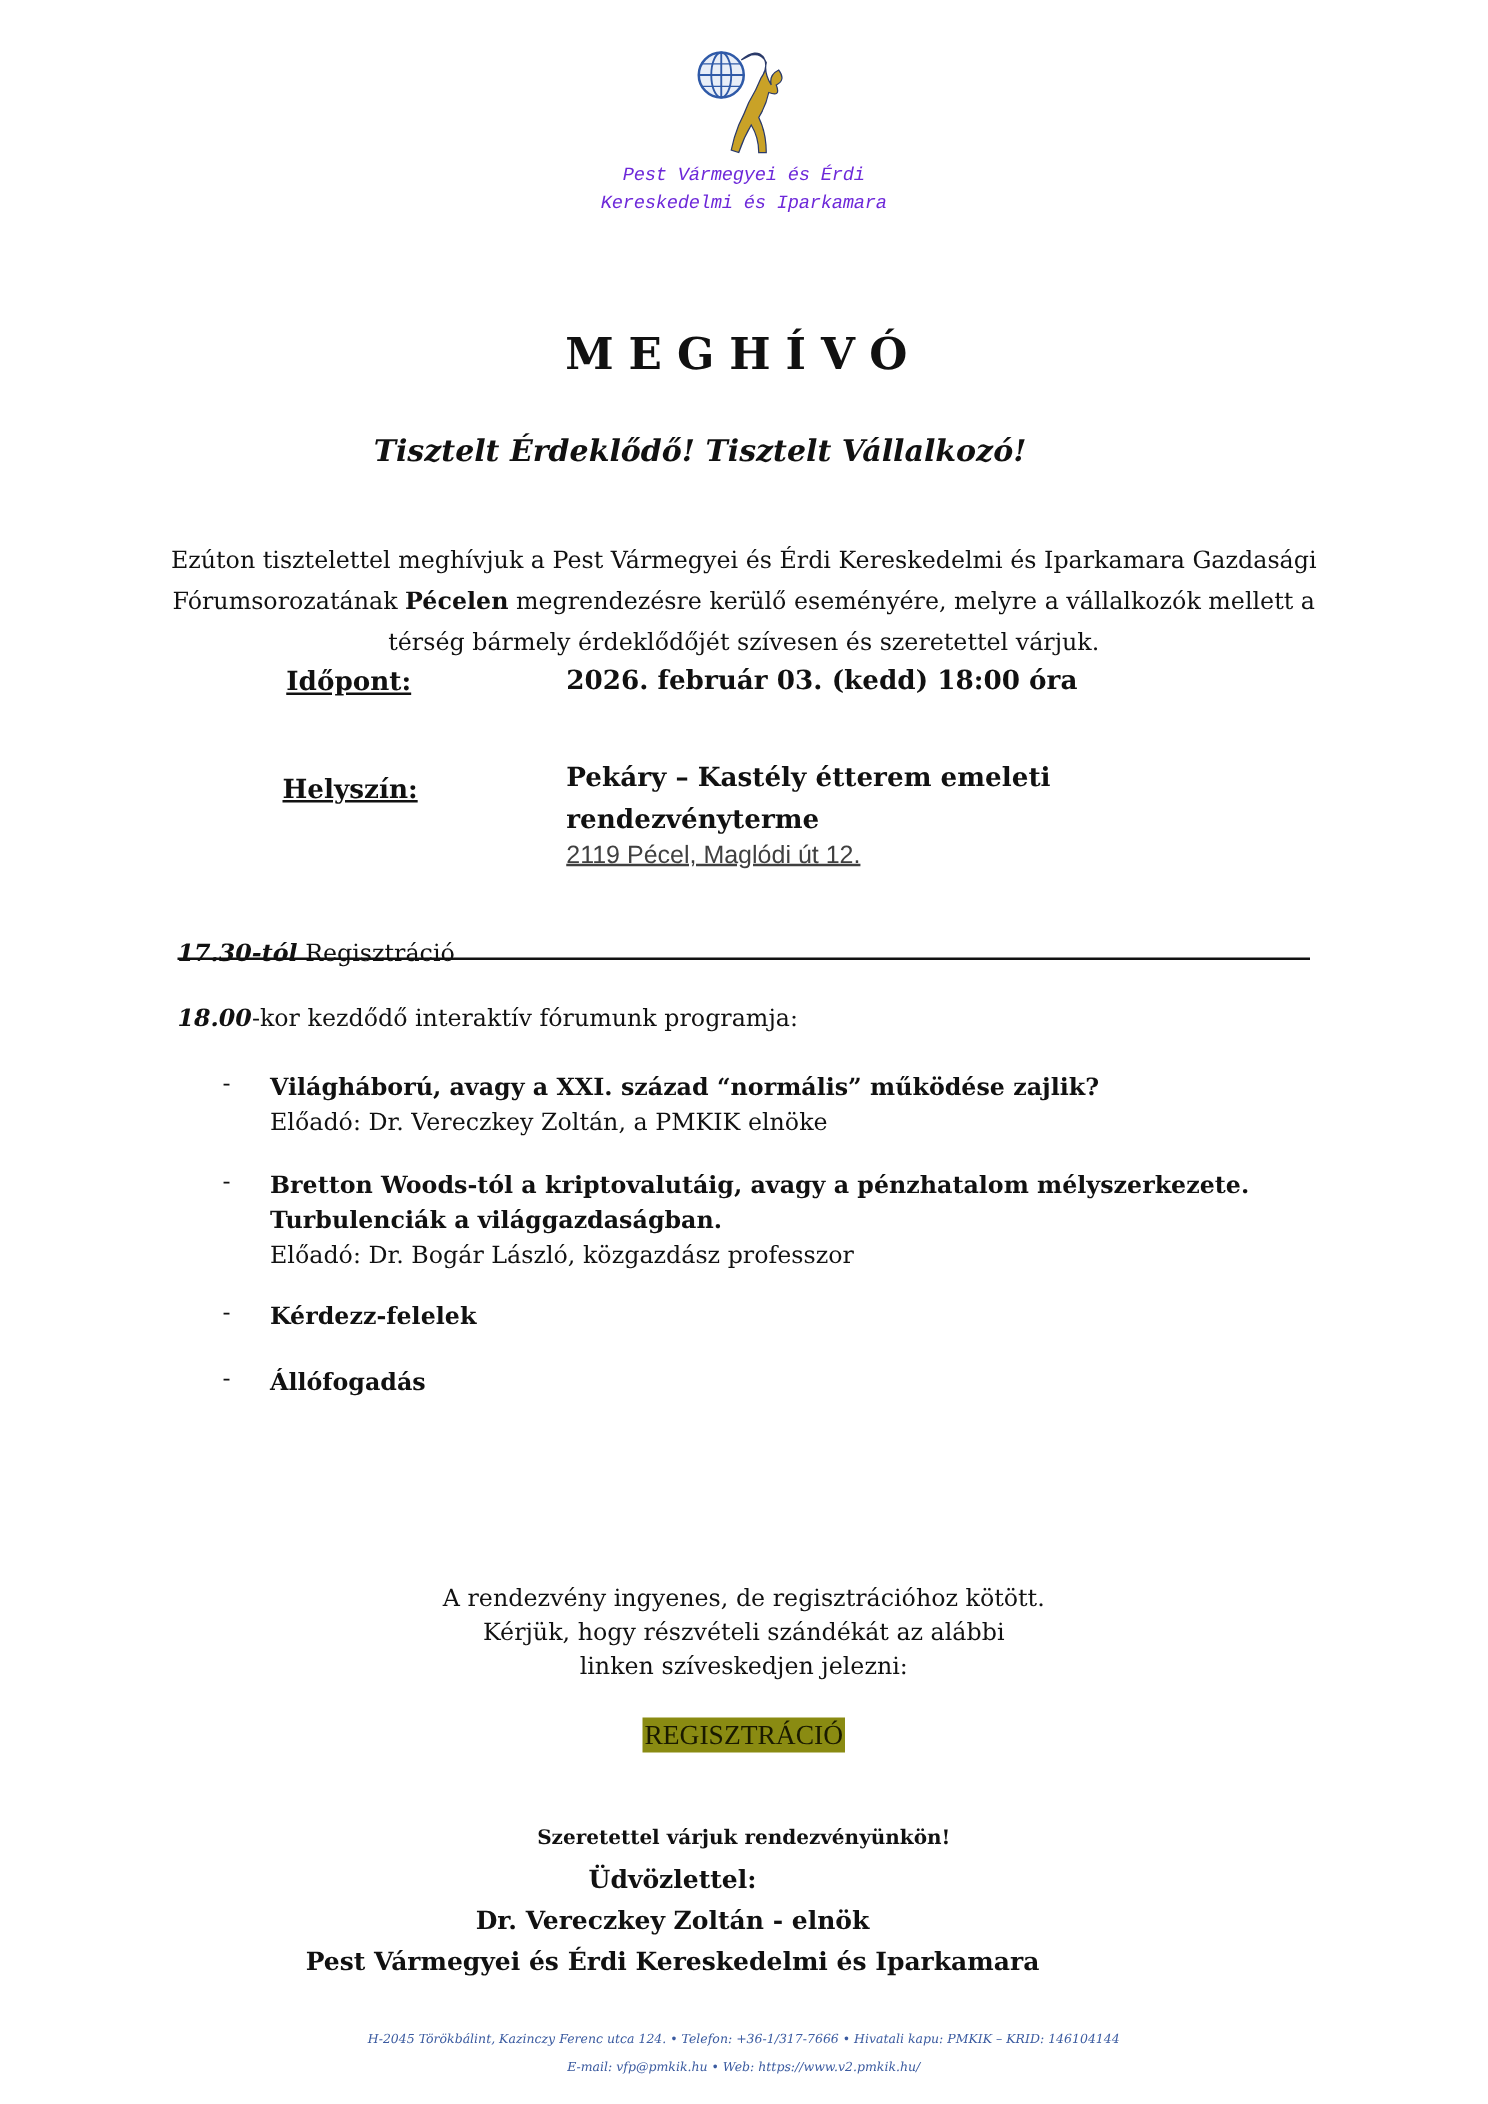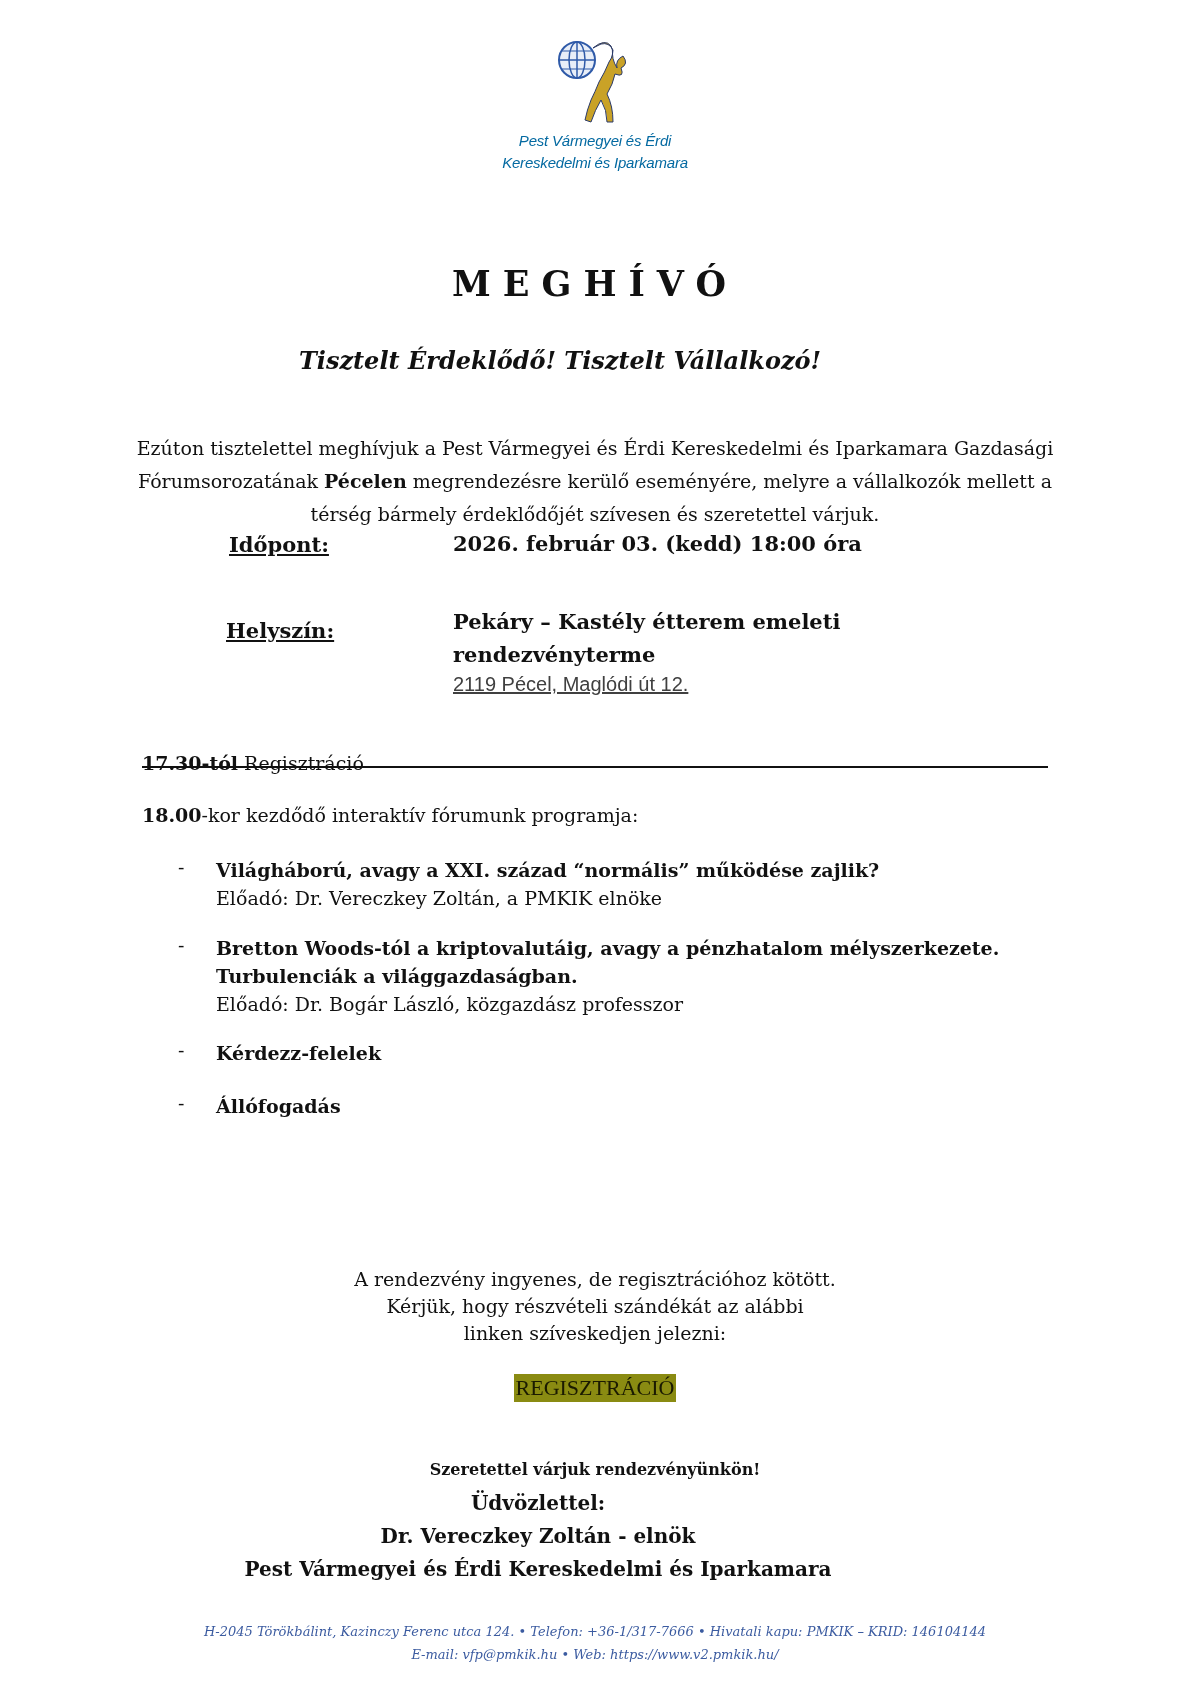--- a/index.html
+++ b/index.html
@@ -3,21 +3,21 @@
   <meta charset="utf-8">
   <style>
     html, body { margin: 0; padding: 0; background: #ffffff; }
     body {
       width: 1190px; height: 1683px; position: relative; overflow: hidden;
       font-family: "Liberation Serif", "DejaVu Serif", serif; color: #111111;
     }
     .logo-wrap { position: absolute; left: 0; width: 1190px; top: 38px; text-align: center; }
     .logo-svg { display: block; margin: 0 auto; }
     .logo-text {
-      font-family: Liberation Sans, sans-serif; font-size: 15px; color: #0369a1; line-height: 22px;
+      font-family: Liberation Mono, monospace; font-size: 15px; color: #6d28d9; line-height: 22px;
       font-style: italic; letter-spacing: -0.2px;
     }
     .title {
       position: absolute; top: 263px; left: 0; width: 1190px; text-align: center;
       font-family: "DejaVu Serif", serif; font-weight: bold; font-size: 35px; letter-spacing: 12px;
     }
     .greeting {
       position: absolute; top: 346px; left: 0; width: 1120px; text-align: center;
       font-family: "DejaVu Serif", serif; font-weight: bold; font-style: italic; font-size: 24px;
     }
@@ -34,21 +34,21 @@
       position: absolute; font-family: "DejaVu Serif", serif; font-weight: bold; font-size: 21px; line-height: 33px; margin-left: 20px;
     }
     .addr-link {
       font-family: "Liberation Sans", sans-serif; font-weight: normal; font-size: 20px; color: #404040;
       text-decoration: underline; display: block; line-height: 26px;
     }
     .divider { position: absolute; top: 766px; left: 142px; width: 906px; height: 2px; background: #111; }
     .prog {
       position: absolute; left: 142px; font-family: "DejaVu Serif", serif; font-size: 19px;
     }
-    .prog b { font-weight: bold; }
+    .prog b { font-weight: bold; font-style: italic; }
     .item { position: absolute; left: 178px; width: 880px; font-family: "DejaVu Serif", serif; font-size: 19px; }
     .item .dash { position: absolute; left: 0; top: 0; }
     .item .body { margin-left: 38px; line-height: 28px; }
     .item .t { font-weight: bold; display: block; }
     .item .s { display: block; }
     .center-note {
       position: absolute; top: 1266px; left: 0; width: 1190px; text-align: center;
       font-family: "DejaVu Serif", serif; font-size: 19px; line-height: 27px;
     }
     .reg-wrap { position: absolute; top: 1374px; left: 0; width: 1190px; text-align: center; }
@@ -59,21 +59,21 @@
     .closing {
       position: absolute; top: 1434px; left: 0; width: 1190px; text-align: center;
       font-family: "DejaVu Serif", serif; font-weight: bold; font-size: 16px; margin-top: 26px;
     }
     .sign {
       position: absolute; top: 1487px; left: 0; width: 1076px; text-align: center;
       font-family: "DejaVu Serif", serif; font-weight: bold; font-size: 20px; line-height: 33px;
     }
     .footer {
       position: absolute; top: 1620px; left: 0; width: 1190px; text-align: center;
-      font-family: "DejaVu Serif", serif; font-style: italic; font-size: 13px; color: #3b5ba0; line-height: 23px;
+      font-family: "DejaVu Serif", serif; font-style: italic; font-size: 10px; color: #3b5ba0; line-height: 23px;
     }
   </style>
 </head>
 <body>
 
 <div class="logo-wrap">
   <svg class="logo-svg" width="80" height="92" viewBox="0 0 80 92">
     <circle cx="22" cy="22" r="18" fill="#e8eef8" stroke="#2f5aa8" stroke-width="2"></circle>
     <ellipse cx="22" cy="22" rx="8" ry="18" fill="none" stroke="#2f5aa8" stroke-width="1.5"></ellipse>
     <line x1="4" y1="22" x2="40" y2="22" stroke="#2f5aa8" stroke-width="1.5"></line>

